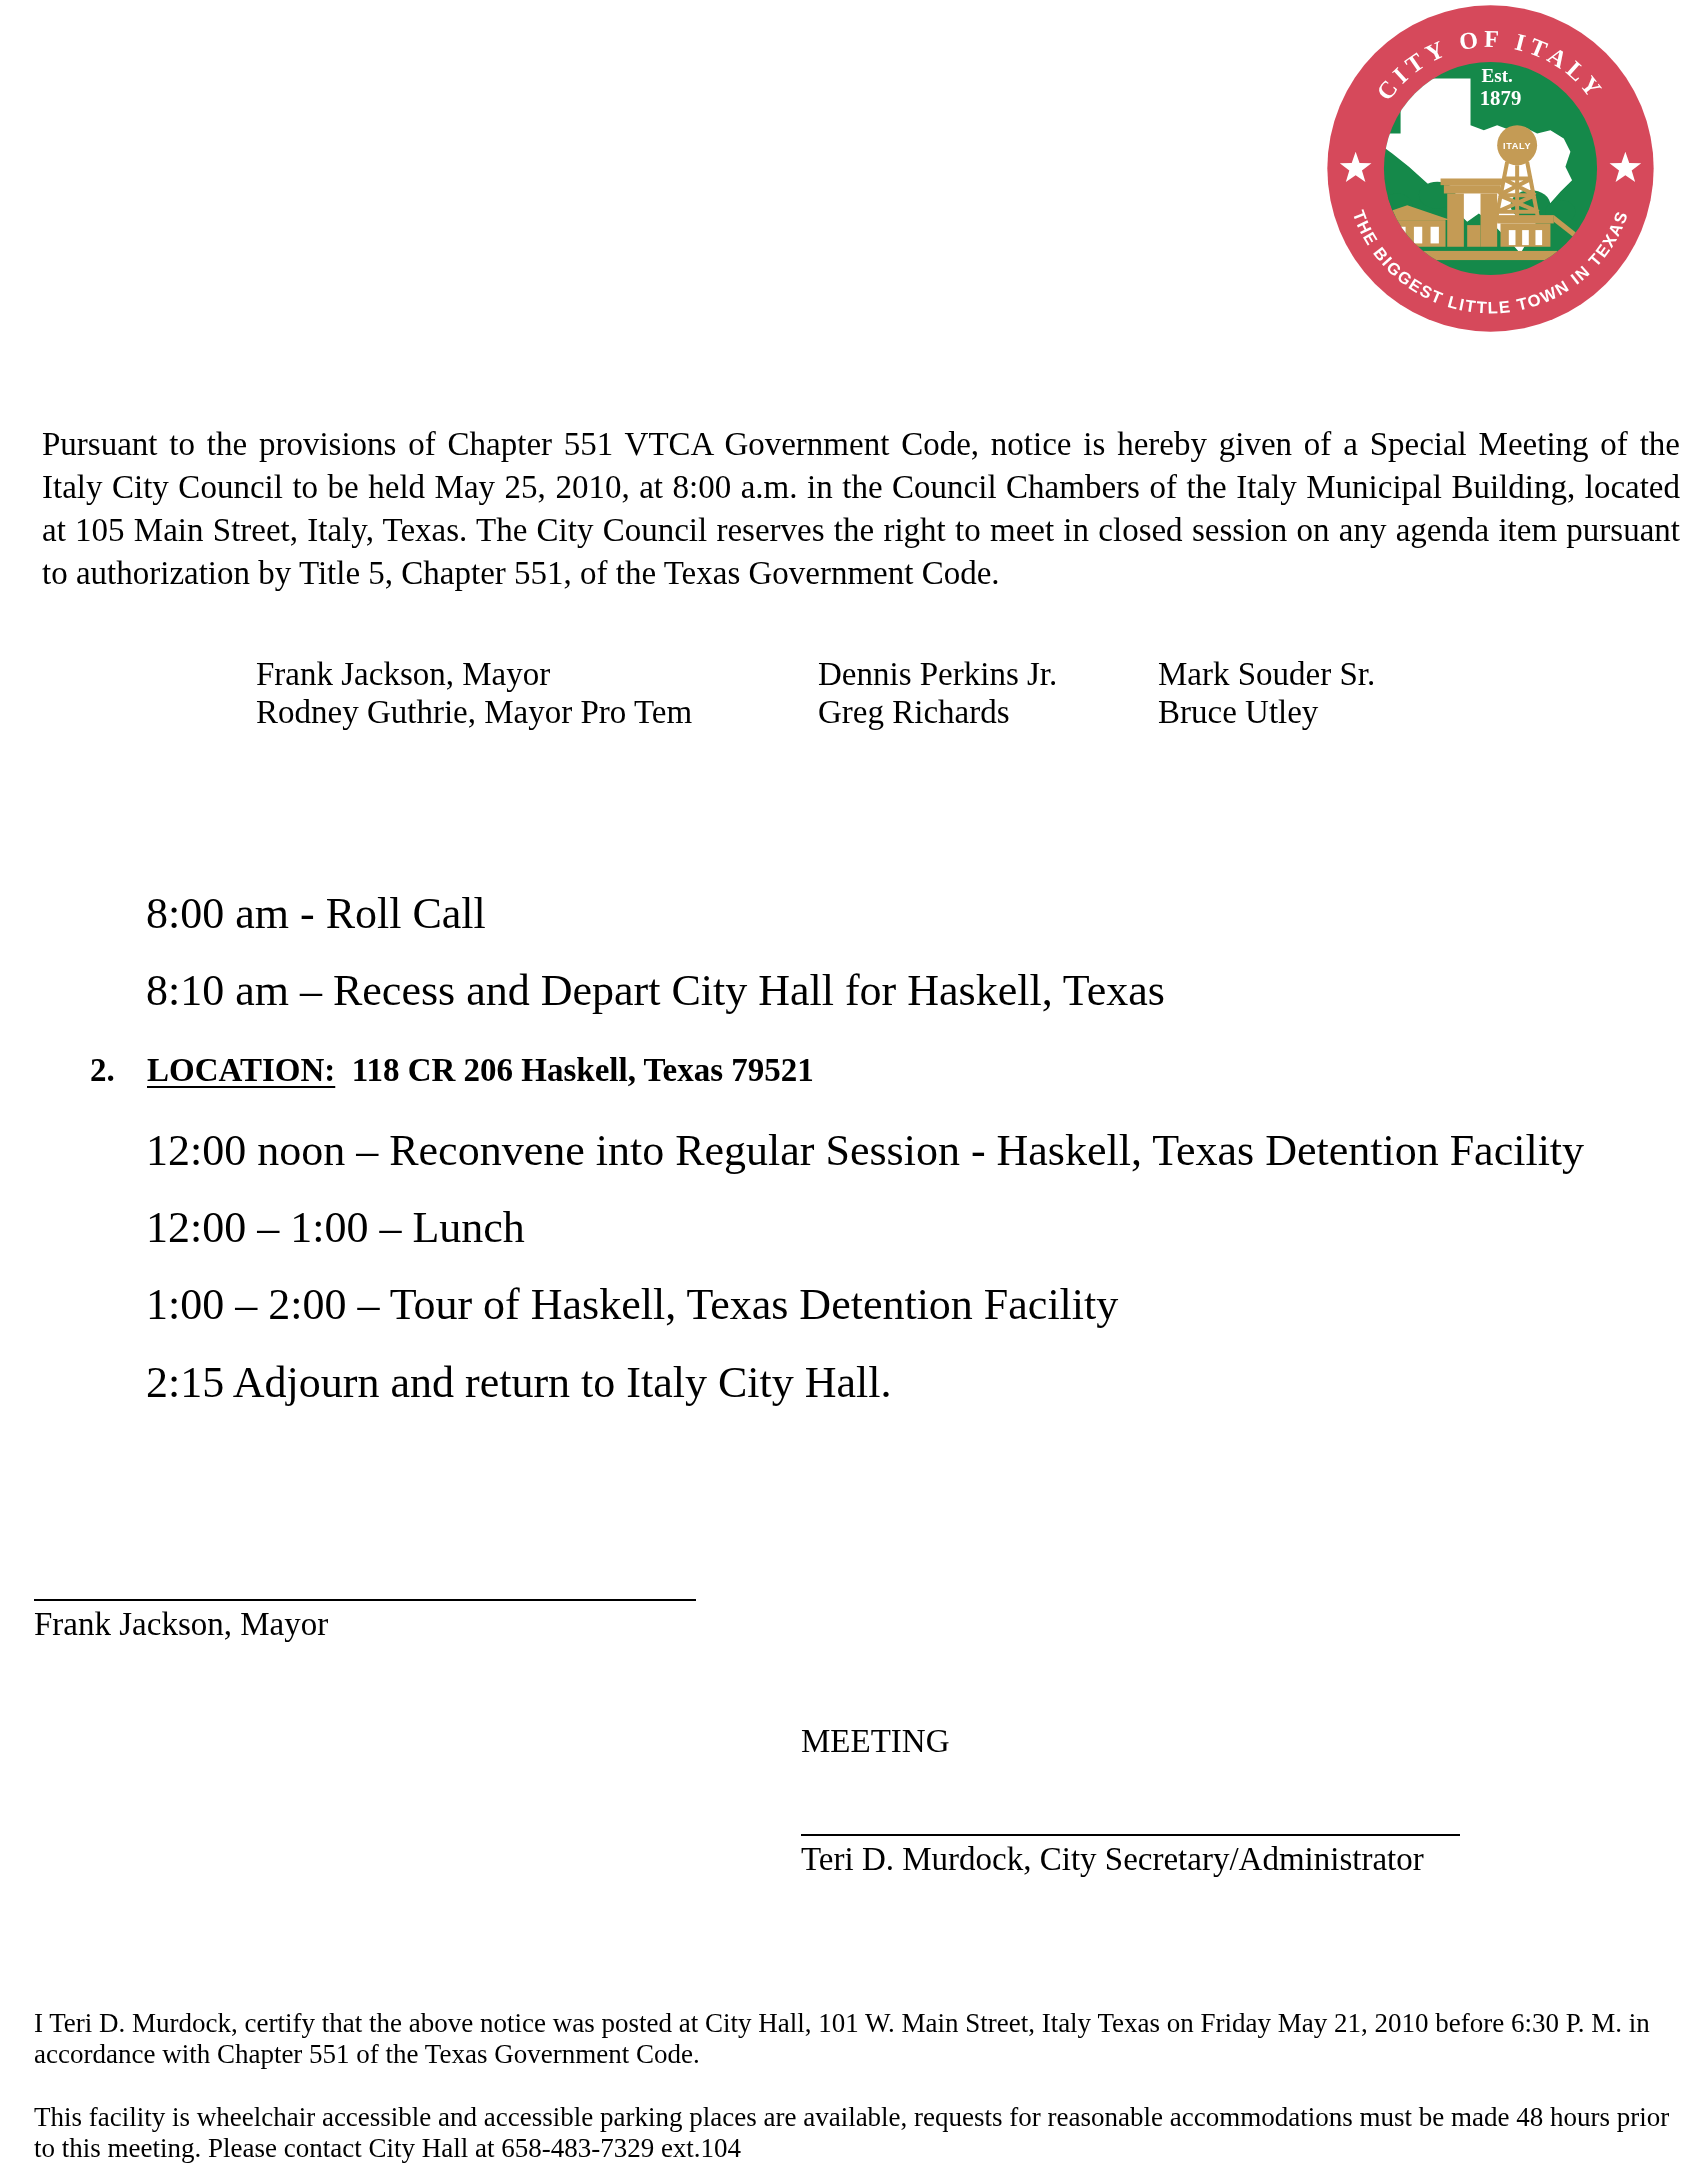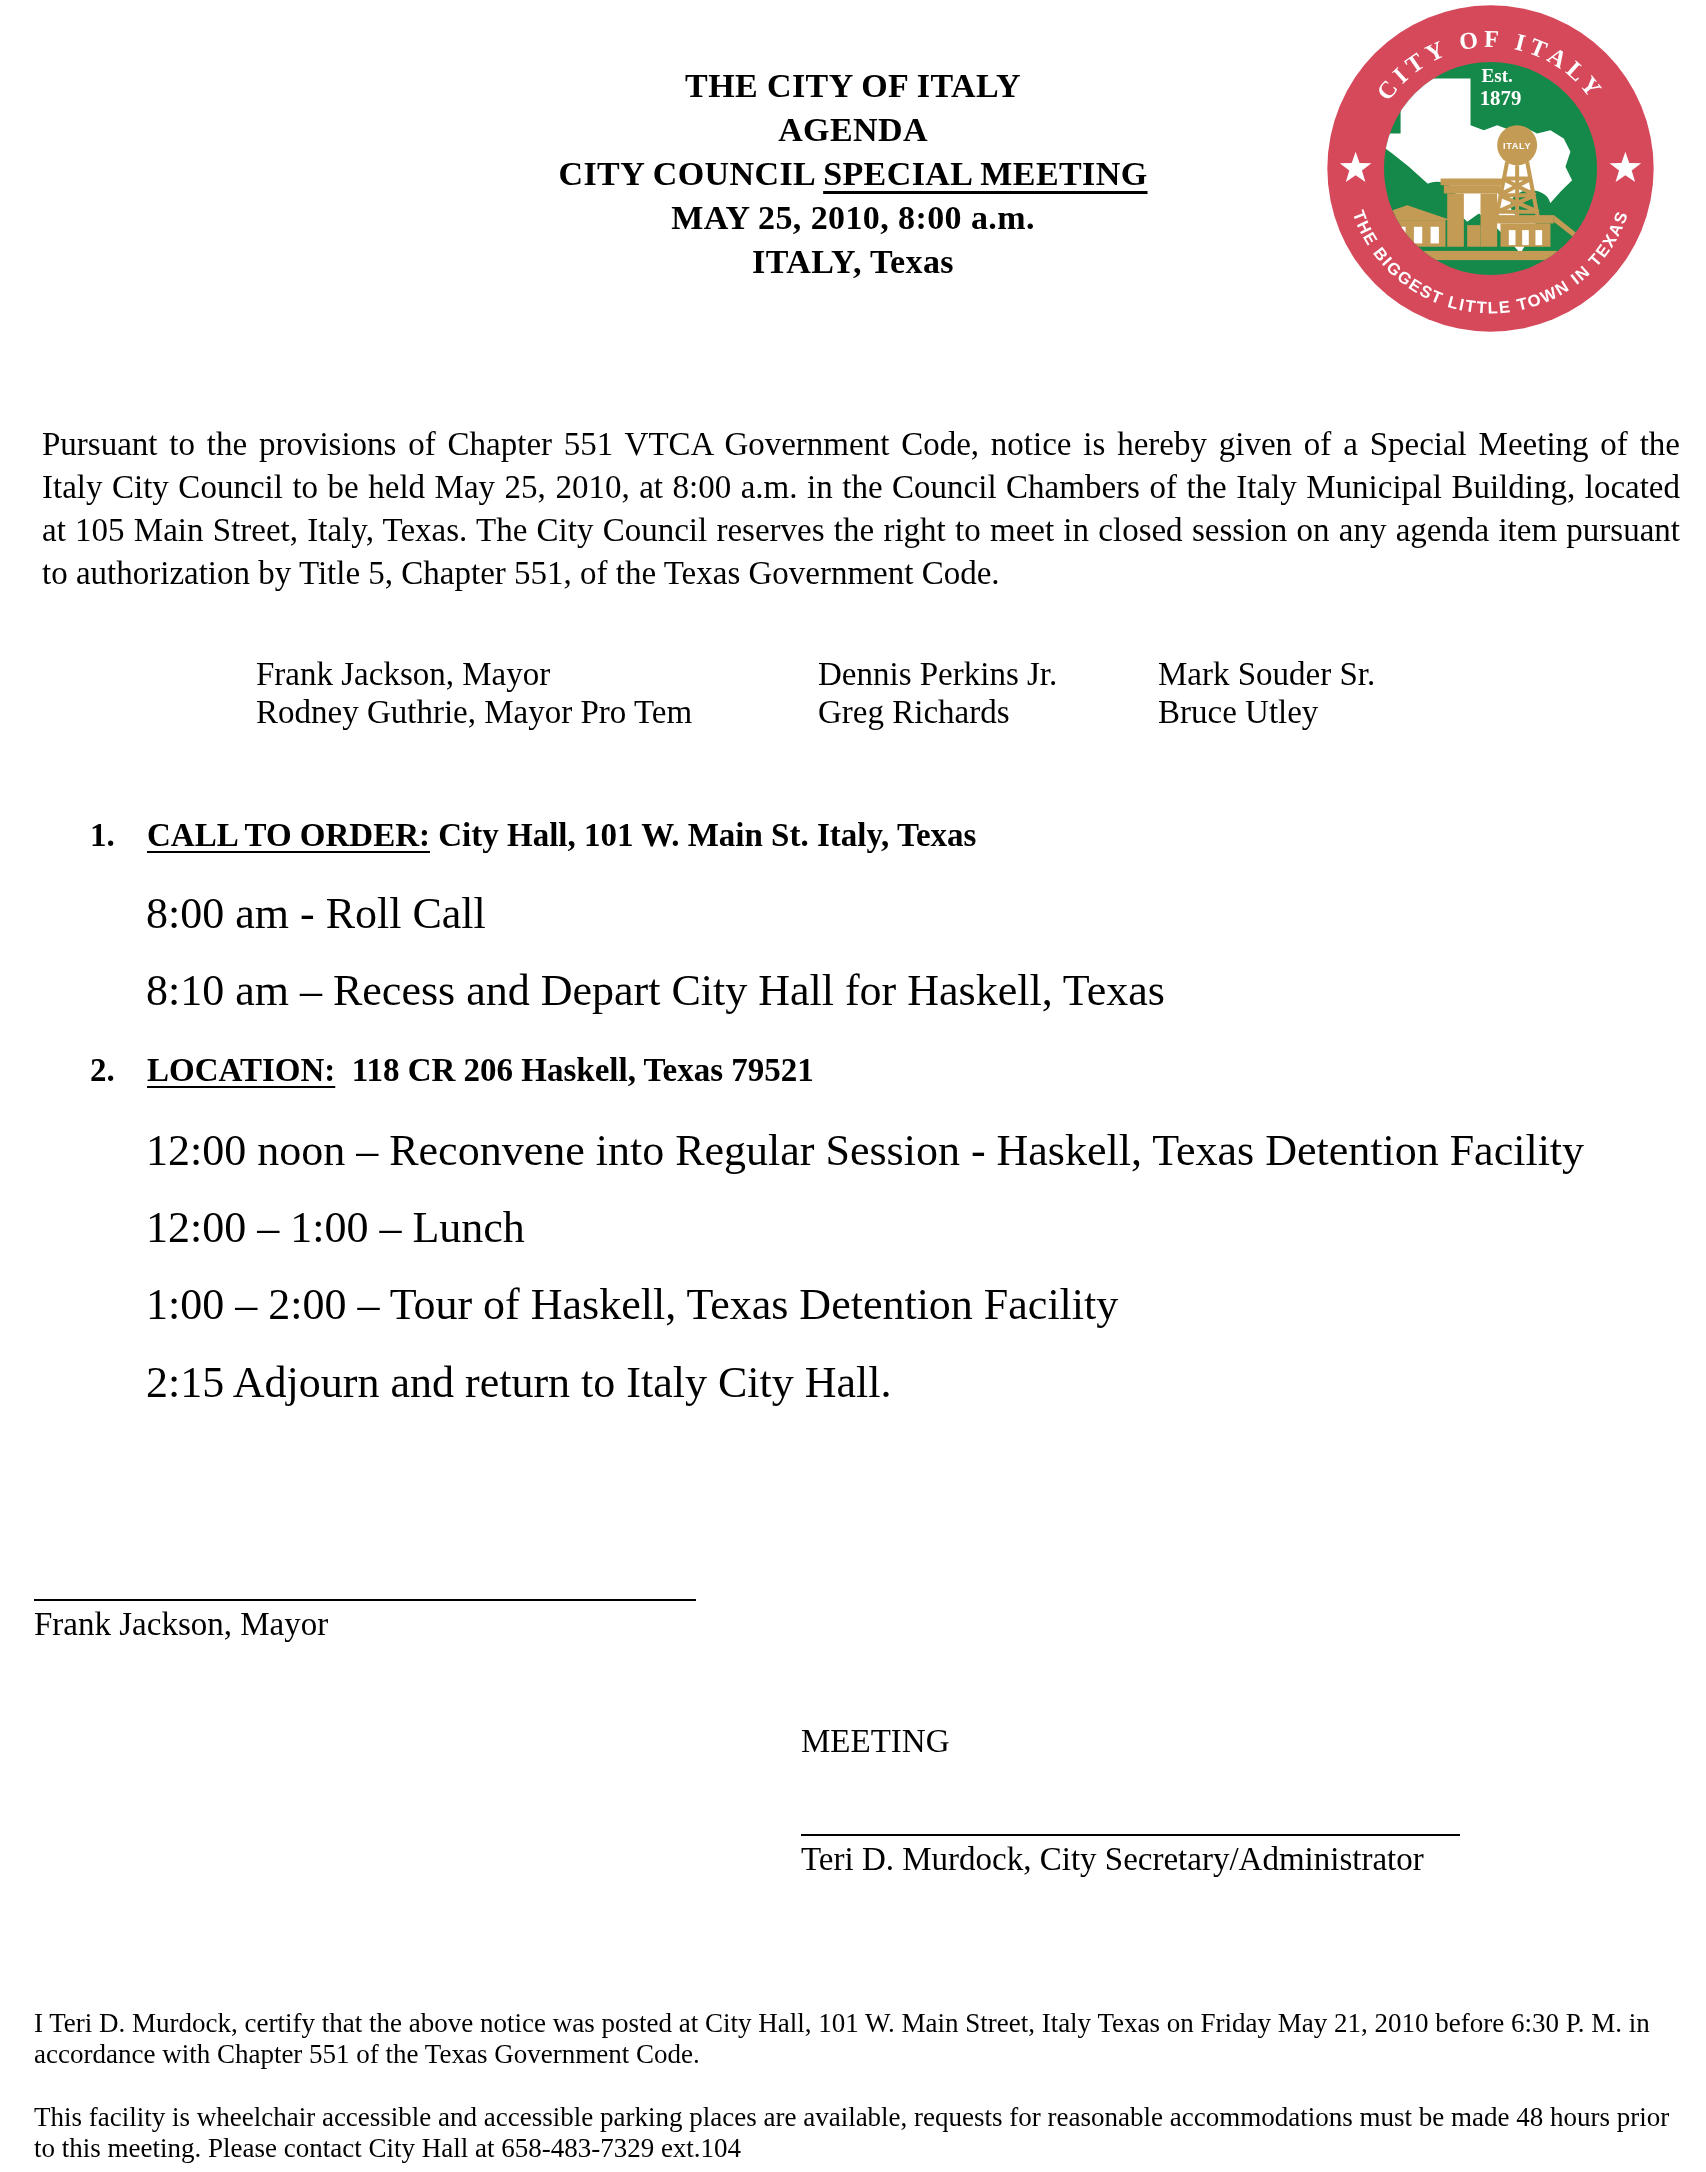--- a/index.html
+++ b/index.html
@@ -74,27 +74,20 @@
     margin: 0;
     font-size: 27px;
     line-height: 31px;
   }
 </style>
 </head>
 <body>
 
 <div class="page">
 
-  <div class="doc-header">
-    <div>THE CITY OF ITALY</div>
-    <div>AGENDA</div>
-    <div><span>CITY COUNCIL </span><span class="u-thick">SPECIAL MEETING</span></div>
-    <div>MAY 25, 2010, 8:00 a.m.</div>
-    <div>ITALY, Texas</div>
-  </div>
 
   <svg class="seal" viewBox="0 0 200 200" xmlns="http://www.w3.org/2000/svg">
     <defs>
       <clipPath id="innerClip">
           <circle cx="100" cy="100" r="64"></circle>
         </clipPath>
       <path id="topArc" d="M 27,100 A 73,73 0 0 1 173,100"></path>
       <path id="botArc" d="M 13,100 A 87,87 0 0 0 187,100"></path>
     </defs>
 
@@ -168,23 +161,20 @@
     <div class="roster-col" style="left:818px">
       <div>Dennis Perkins Jr.</div>
       <div>Greg Richards</div>
     </div>
     <div class="roster-col" style="left:1158px">
       <div>Mark Souder Sr.</div>
       <div>Bruce Utley</div>
     </div>
   </div>
 
-  <div class="agenda-head" style="top:816px">
-    <span class="num">1.</span><span class="u">CALL TO ORDER:</span><span class="rest"> City Hall, 101 W. Main St. Italy, Texas</span>
-  </div>
   <div class="agenda-sub" style="top:894px">8:00 am - Roll Call</div>
   <div class="agenda-sub" style="top:971px">8:10 am – Recess and Depart City Hall for Haskell, Texas</div>
 
   <div class="agenda-head" style="top:1051px">
     <span class="num">2.</span><span class="u">LOCATION:</span><span class="rest">  118 CR 206 Haskell, Texas 79521</span>
   </div>
   <div class="agenda-sub" style="top:1131px">12:00 noon – Reconvene into Regular Session - Haskell, Texas Detention Facility</div>
   <div class="agenda-sub" style="top:1208px">12:00 – 1:00 – Lunch</div>
   <div class="agenda-sub" style="top:1285px">1:00 – 2:00 – Tour of Haskell, Texas Detention Facility</div>
   <div class="agenda-sub" style="top:1363px">2:15 Adjourn and return to Italy City Hall.</div>

